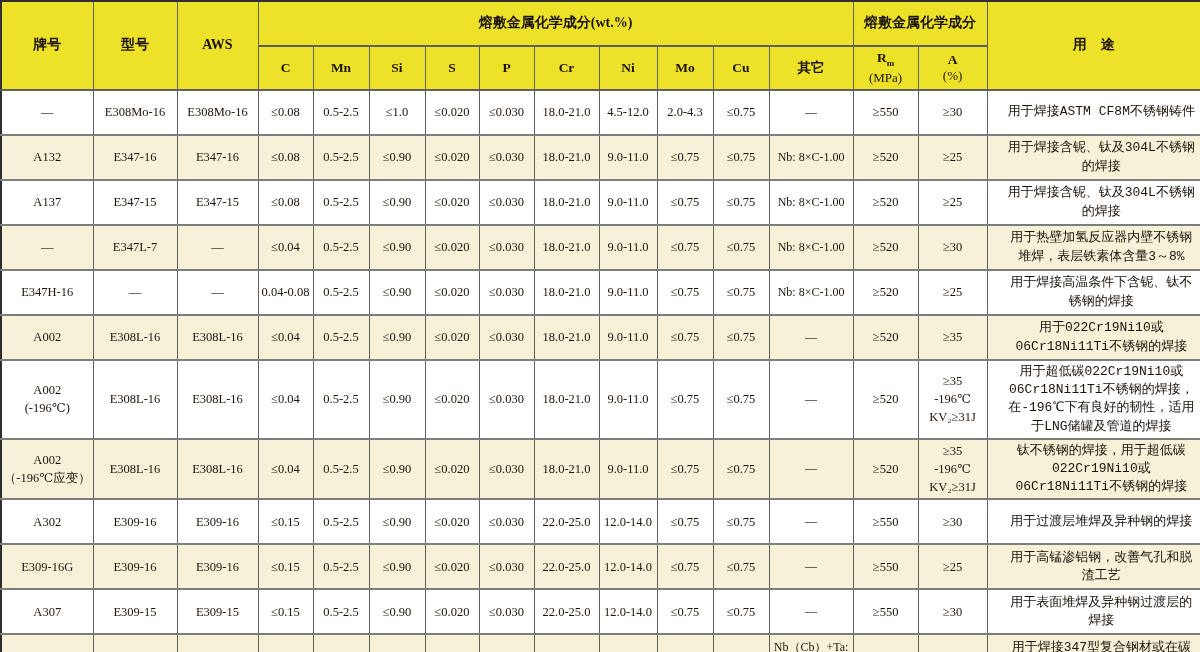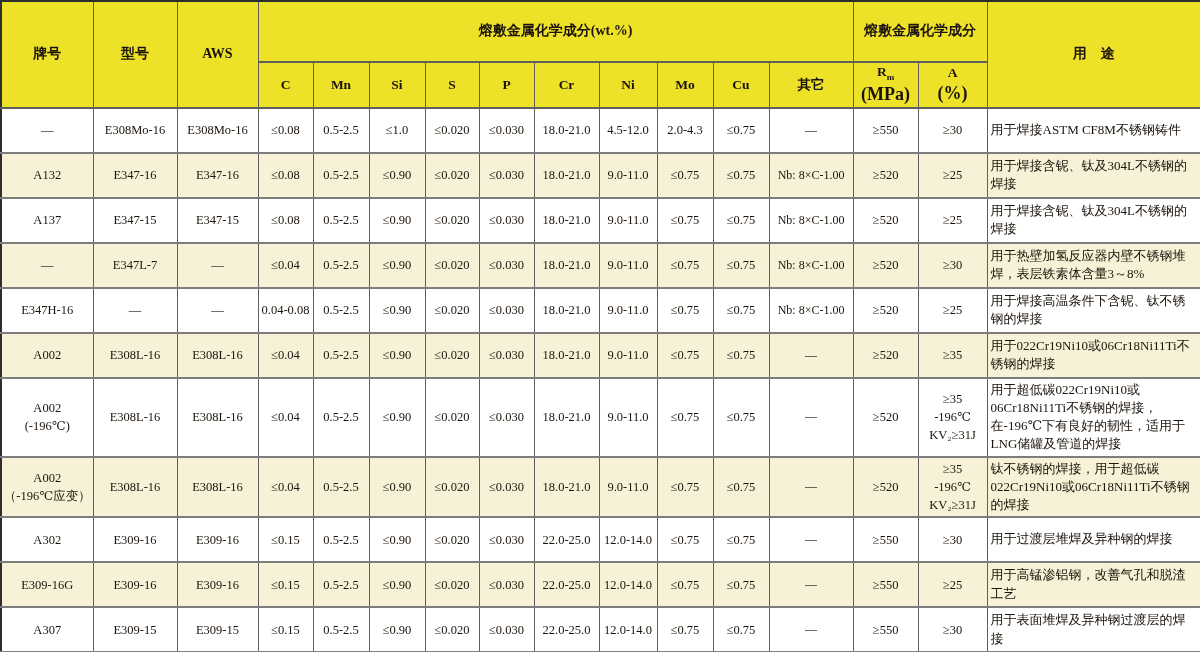--- a/index.html
+++ b/index.html
@@ -22,38 +22,39 @@
     white-space: pre-line;
     overflow: hidden;
   }
   thead th {
     background: #EDE228;
     font-weight: bold;
     font-size: 14px;
     line-height: 1.3;
     border-bottom-width: 2px;
   }
-  thead tr.group-row th { height: 61px; }
+  thead tr.group-row th { height: 45px; }
   thead tr.sub-row th { height: 44px; font-size: 13.5px; }
   thead th sub { font-size: 9px; }
-  thead .unit-line { font-size: 18px; font-weight: bold; }
+  thead .unit-line { font-size: 13px; font-weight: normal; }
   tbody tr { border-top: 2px solid #7d7d7d; }
   tbody td {
     height: 45px;
     font-size: 12.5px;
     line-height: 1.45;
     padding: 2px 1px;
     background: #ffffff;
   }
   tbody tr.cream td { background: #F7F1D7; }
   tbody td.usage-cell {
-    text-align: left;
-    padding: 2px 4px 2px 3px;
+    text-align: center;
+    padding: 2px 4px 2px 19px;
     font-size: 13px;
     line-height: 1.4;
+    font-family: Liberation Mono, monospace;
   }
   tbody td.other-cell { font-size: 12px; }
 </style>
 </head>
 <body>
 
 <table id="spec-table">
   <colgroup>
     <col style="width:92px">
       <col style="width:84px">

